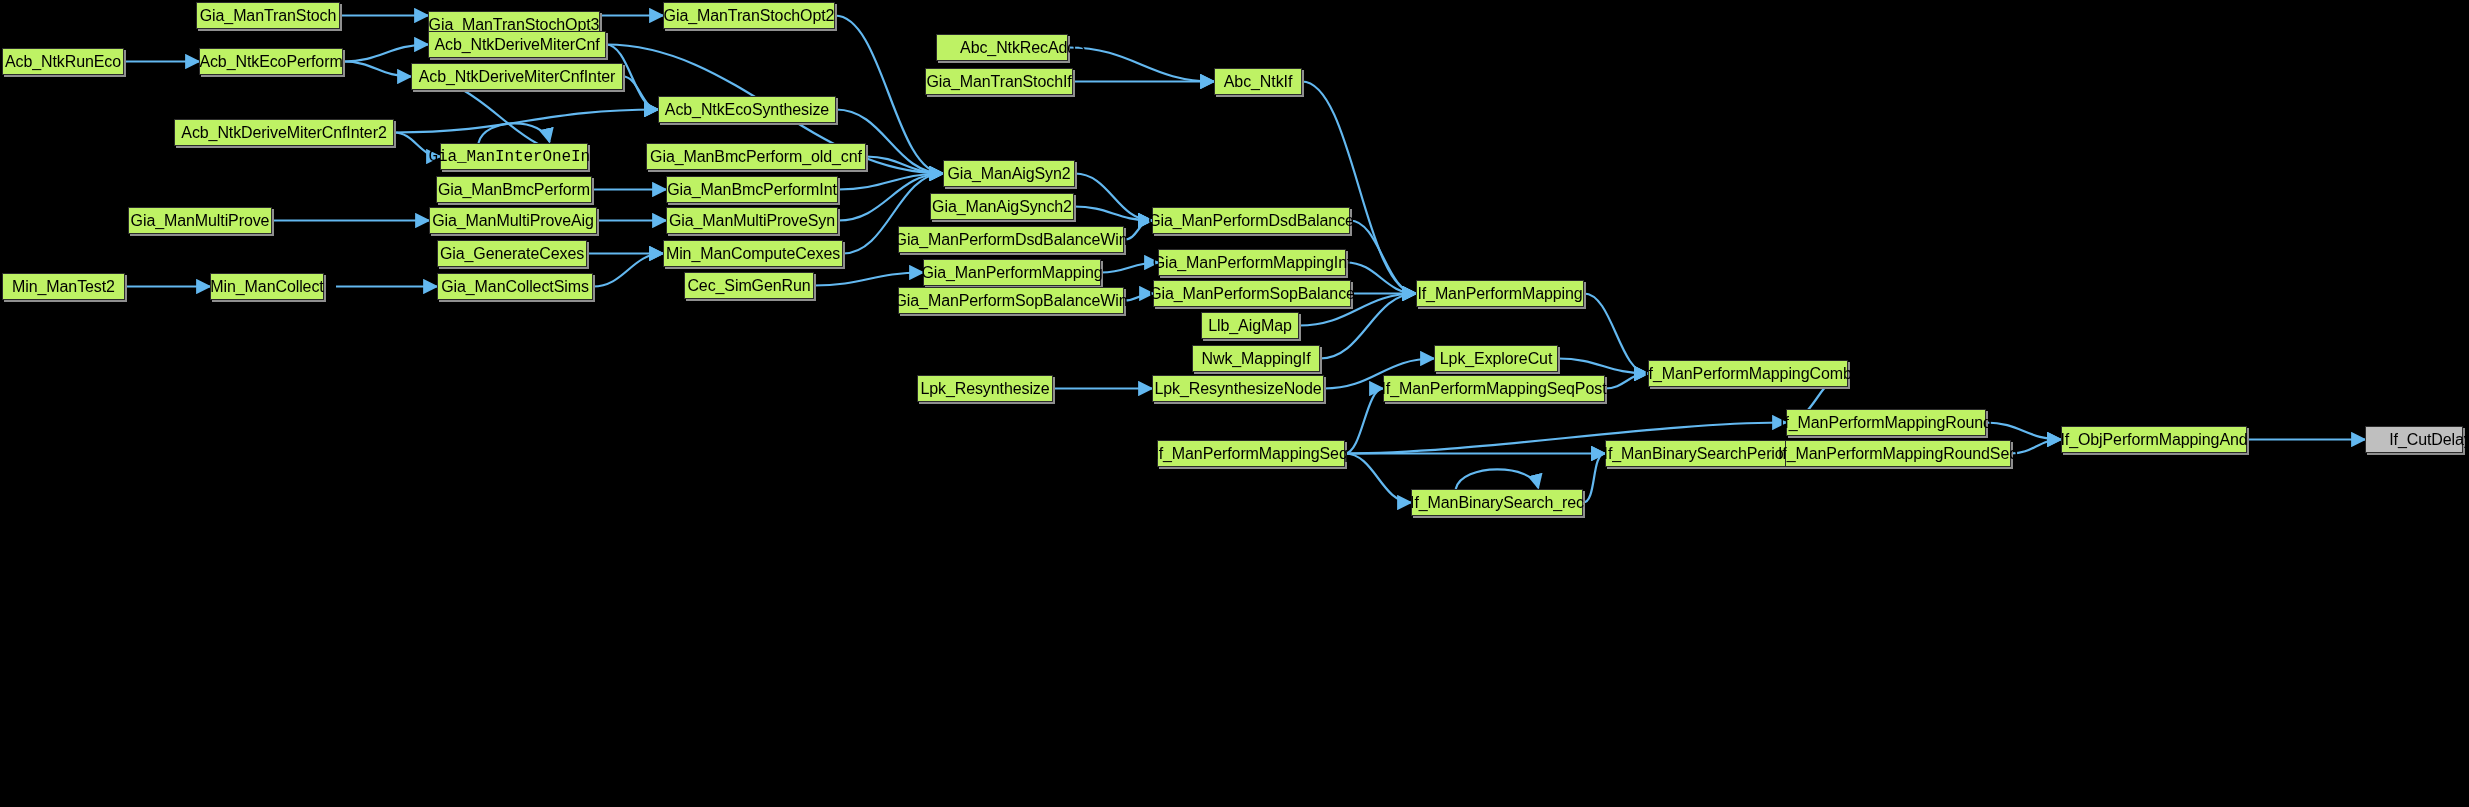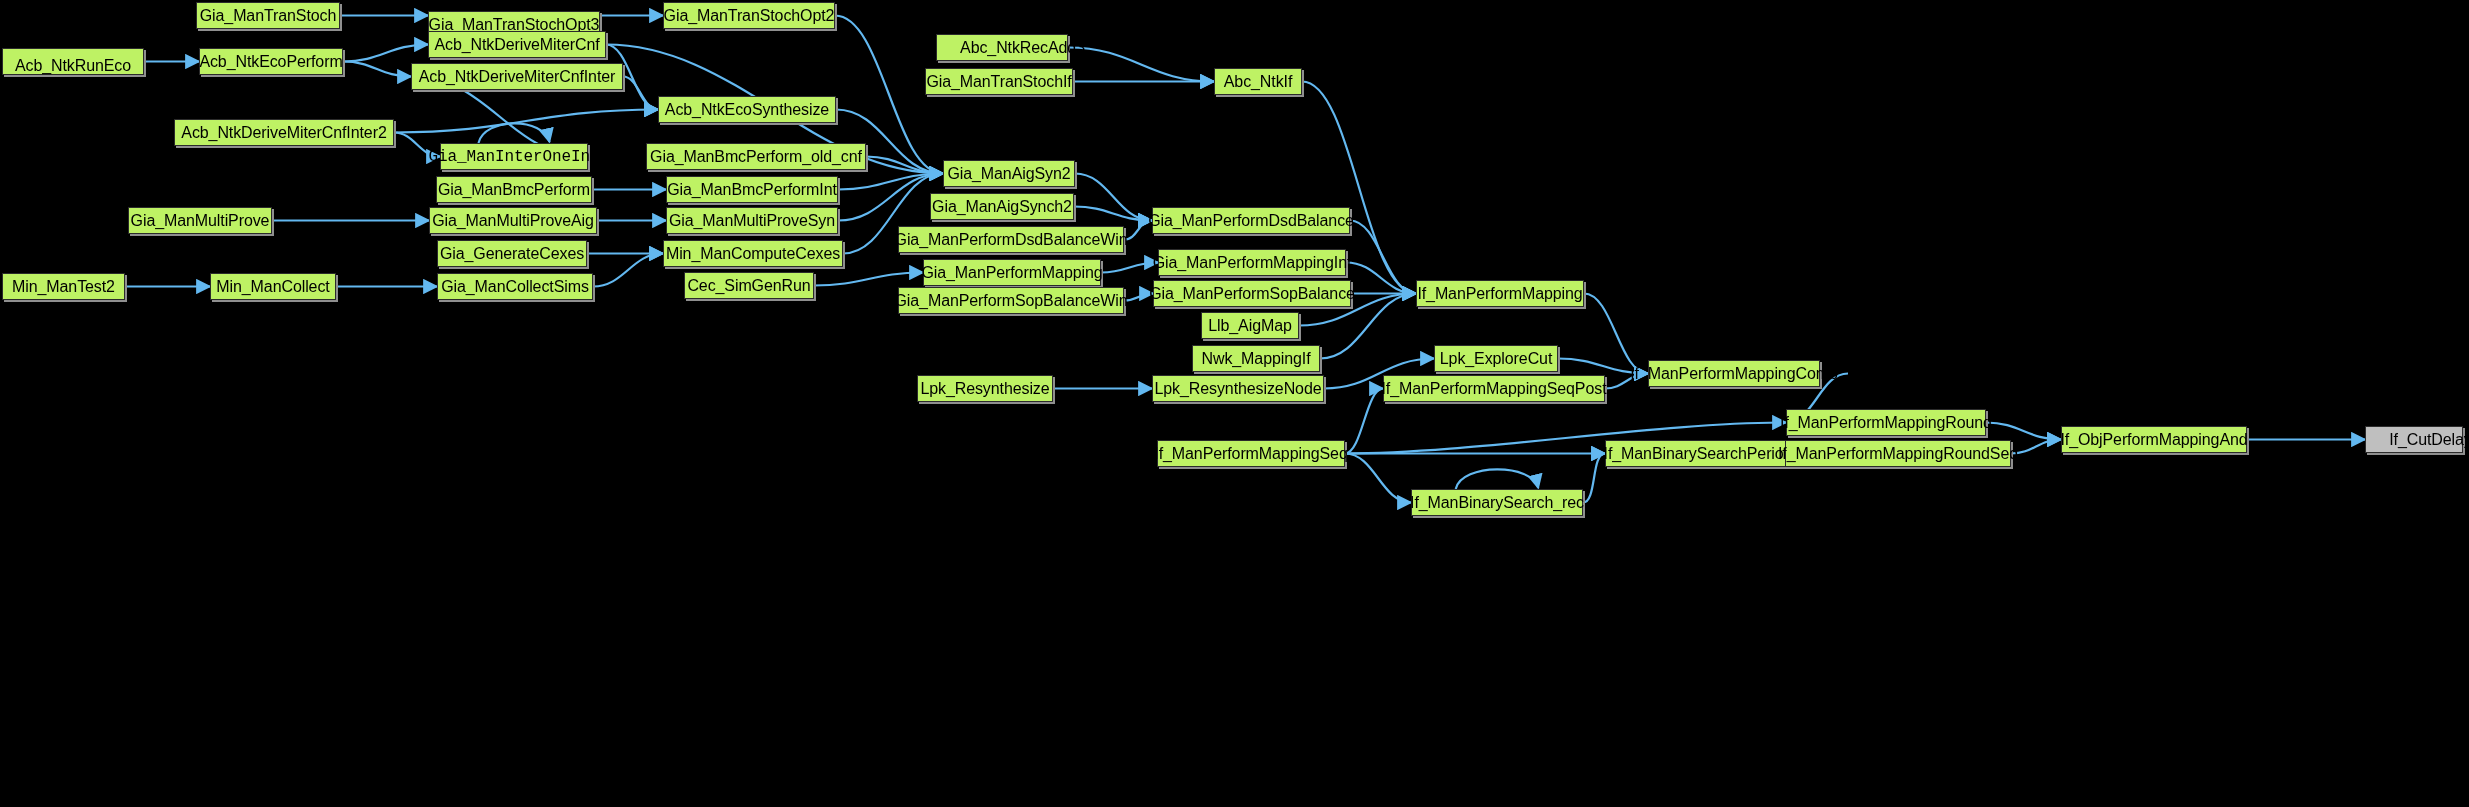--- a/index.html
+++ b/index.html
@@ -118,21 +118,21 @@
   <div id="nodes-group">
       <div class="node" style="left: 196px; top: 2px; width: 144px;">
         <span class="node-label">Gia_ManTranStoch</span>
       </div>
       <div class="node" style="left: 428px; top: 11px; width: 172px;">
         <span class="node-label">Gia_ManTranStochOpt3</span>
       </div>
       <div class="node" style="left: 663px; top: 2px; width: 172px;">
         <span class="node-label">Gia_ManTranStochOpt2</span>
       </div>
-      <div class="node" style="left: 2px; top: 48px; width: 142px; align-items: flex-end;">
+      <div class="node" style="left: 2px; top: 48px; width: 122px;">
         <span class="node-label">Acb_NtkRunEco</span>
       </div>
       <div class="node" style="left: 199px; top: 48px; width: 144px;">
         <span class="node-label">Acb_NtkEcoPerform</span>
       </div>
       <div class="node" style="left: 428px; top: 31px; width: 178px;">
         <span class="node-label">Acb_NtkDeriveMiterCnf</span>
       </div>
       <div class="node" style="left: 411px; top: 63px; width: 212px;">
         <span class="node-label">Acb_NtkDeriveMiterCnfInter</span>
@@ -193,21 +193,21 @@
       </div>
       <div class="node" style="left: 1158px; top: 249px; width: 188px;">
         <span class="node-label">Gia_ManPerformMappingInt</span>
       </div>
       <div class="node" style="left: 923px; top: 259px; width: 178px;">
         <span class="node-label">Gia_ManPerformMapping</span>
       </div>
       <div class="node" style="left: 2px; top: 273px; width: 123px;">
         <span class="node-label">Min_ManTest2</span>
       </div>
-      <div class="node" style="left: 210px; top: 273px; width: 126px;">
+      <div class="node" style="left: 210px; top: 273px; width: 114px;">
         <span class="node-label">Min_ManCollect</span>
       </div>
       <div class="node" style="left: 437px; top: 273px; width: 156px;">
         <span class="node-label">Gia_ManCollectSims</span>
       </div>
       <div class="node" style="left: 1153px; top: 280px; width: 198px;">
         <span class="node-label">Gia_ManPerformSopBalance</span>
       </div>
       <div class="node" style="left: 1416px; top: 280px; width: 168px; text-align: right;">
         <span class="node-label">If_ManPerformMapping</span>
@@ -220,21 +220,21 @@
       </div>
       <div class="node" style="left: 1201px; top: 312px; width: 98px;">
         <span class="node-label">Llb_AigMap</span>
       </div>
       <div class="node" style="left: 1192px; top: 345px; width: 128px;">
         <span class="node-label">Nwk_MappingIf</span>
       </div>
       <div class="node" style="left: 1434px; top: 345px; width: 124px;">
         <span class="node-label">Lpk_ExploreCut</span>
       </div>
-      <div class="node" style="left: 1648px; top: 360px; width: 172px;">
+      <div class="node" style="left: 1648px; top: 360px; width: 200px;">
         <span class="node-label">If_ManPerformMappingComb</span>
       </div>
       <div class="node" style="left: 917px; top: 375px; width: 136px;">
         <span class="node-label">Lpk_Resynthesize</span>
       </div>
       <div class="node" style="left: 1152px; top: 375px; width: 172px;">
         <span class="node-label">Lpk_ResynthesizeNode</span>
       </div>
       <div class="node" style="left: 1383px; top: 375px; width: 222px;">
         <span class="node-label">If_ManPerformMappingSeqPost</span>

